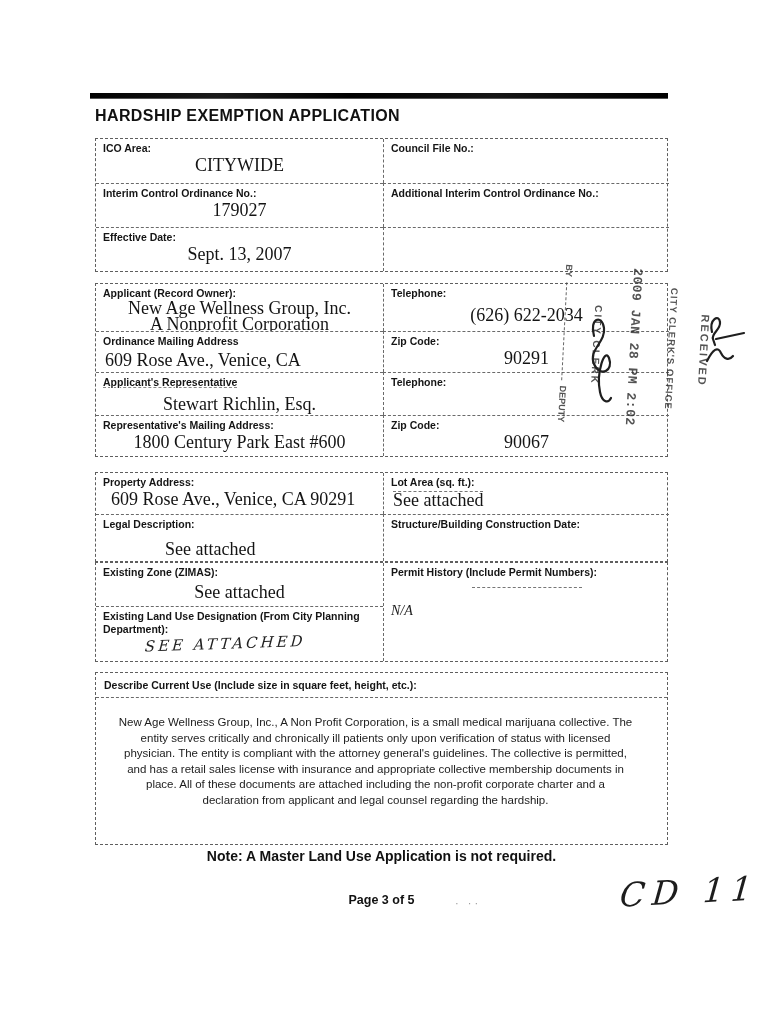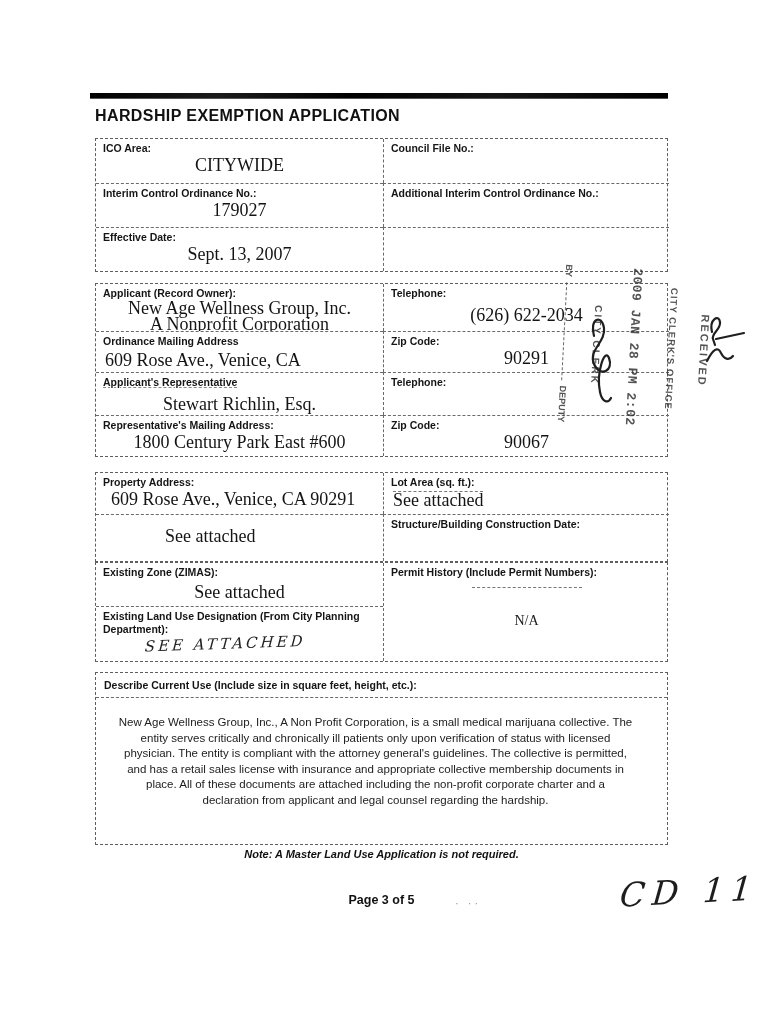--- a/index.html
+++ b/index.html
@@ -43,29 +43,29 @@
   .vl2{text-align:left; padding-left:2px; margin-top:4px;}
   .vind{text-align:left; padding-left:62px;}
   .hand{
     font-family:"DejaVu Serif", serif; font-style:italic; font-size:15px;
     letter-spacing:3px; transform:rotate(-2deg) skewX(-6deg); transform-origin:left;
     color:#222; text-align:left; padding-left:42px; margin-top:3px;
   }
   .dashmark{border-top:1px dashed #777; height:0;}
   .dm-lot{width:90px; margin:2px 0 0 2px;}
   .dm-ph{width:110px; margin:8px auto 0 auto;}
-  .na{font-family:"Liberation Serif", serif; font-size:14px; text-align:center; margin-top:25px;}
+  .na{font-family:"Liberation Serif", serif; font-size:14px; text-align:left; margin-top:15px;font-style:italic;}
   .use-lbl{padding:6px 8px 5px 8px; border-bottom:1px dashed #6a6a6a;}
   .use-par{
     padding:17px 34px 0 22px; font-size:11.5px; line-height:15.5px; color:#1c1c1c;
     text-align:center;
   }
   .note{
     position:absolute; left:95px; top:848px; width:573px; text-align:center;
-    font-size:11px; font-weight:bold; font-style:italic; color:#111;
+    font-size:14px; font-weight:bold; color:#111;
   }
   .pagenum{
     position:absolute; left:95px; top:893px; width:573px; text-align:center;
     font-size:12.5px; font-weight:bold; color:#111;
   }
   .faint{position:absolute; left:455px; top:897px; font-size:11px; color:#9a9a9a; letter-spacing:3px;}
   .cd11{
     position:absolute; left:620px; top:872px; font-family:"DejaVu Serif", serif;
     font-style:italic; font-size:33px; color:#1d1d1d; letter-spacing:7px;
     transform:rotate(-3deg) skewX(-8deg);
@@ -153,20 +153,21 @@
     <div class="cell">
       <div class="lbl">Property Address:</div>
       <div class="val vl">609 Rose Ave., Venice, CA 90291</div>
     </div>
     <div class="cell bl">
       <div class="lbl">Lot Area (sq. ft.):</div>
       <div class="dashmark dm-lot"></div>
       <div class="val" style="text-align:left; padding-left:2px; margin-top:0;">See attached</div>
     </div>
     <div class="cell bt">
+      <div class="lbl">Legal Description:</div>
       <div class="val vind" style="margin-top:10px;">See attached</div>
     </div>
     <div class="cell bl bt">
       <div class="lbl">Structure/Building Construction Date:</div>
     </div>
   </div>
 
   <div class="tbl t4">
     <div class="cell">
       <div class="lbl">Existing Zone (ZIMAS):</div>

